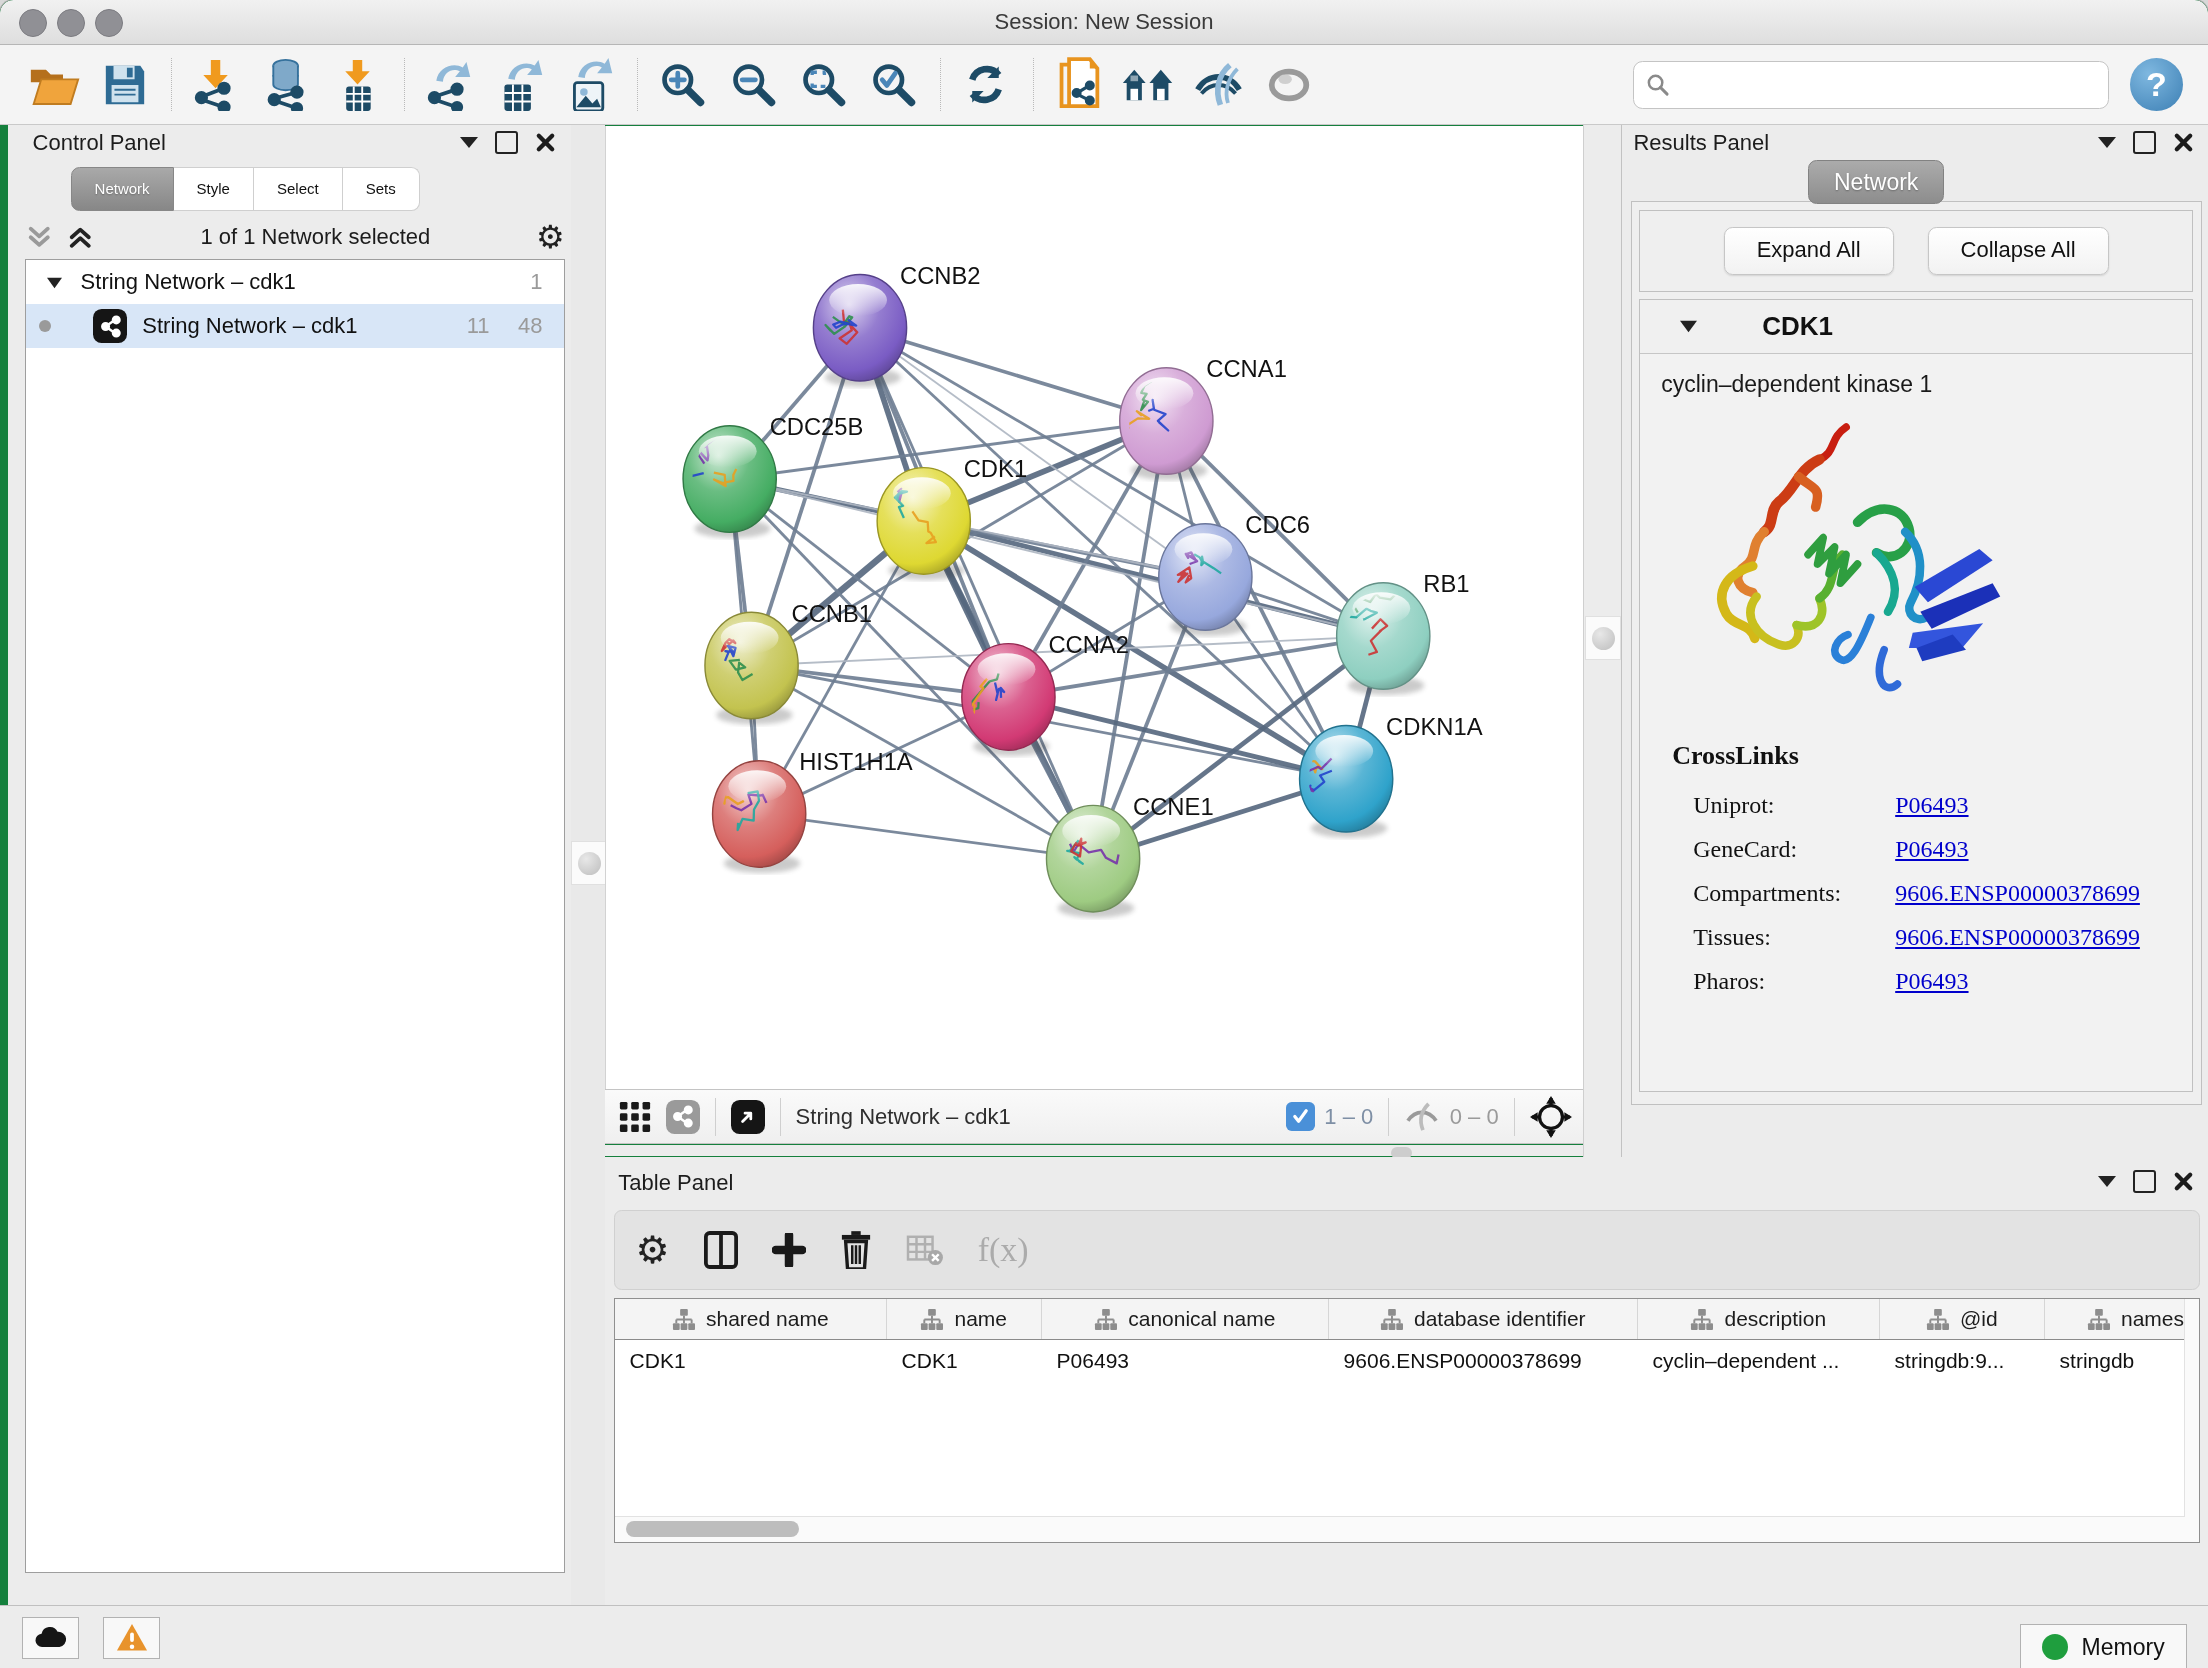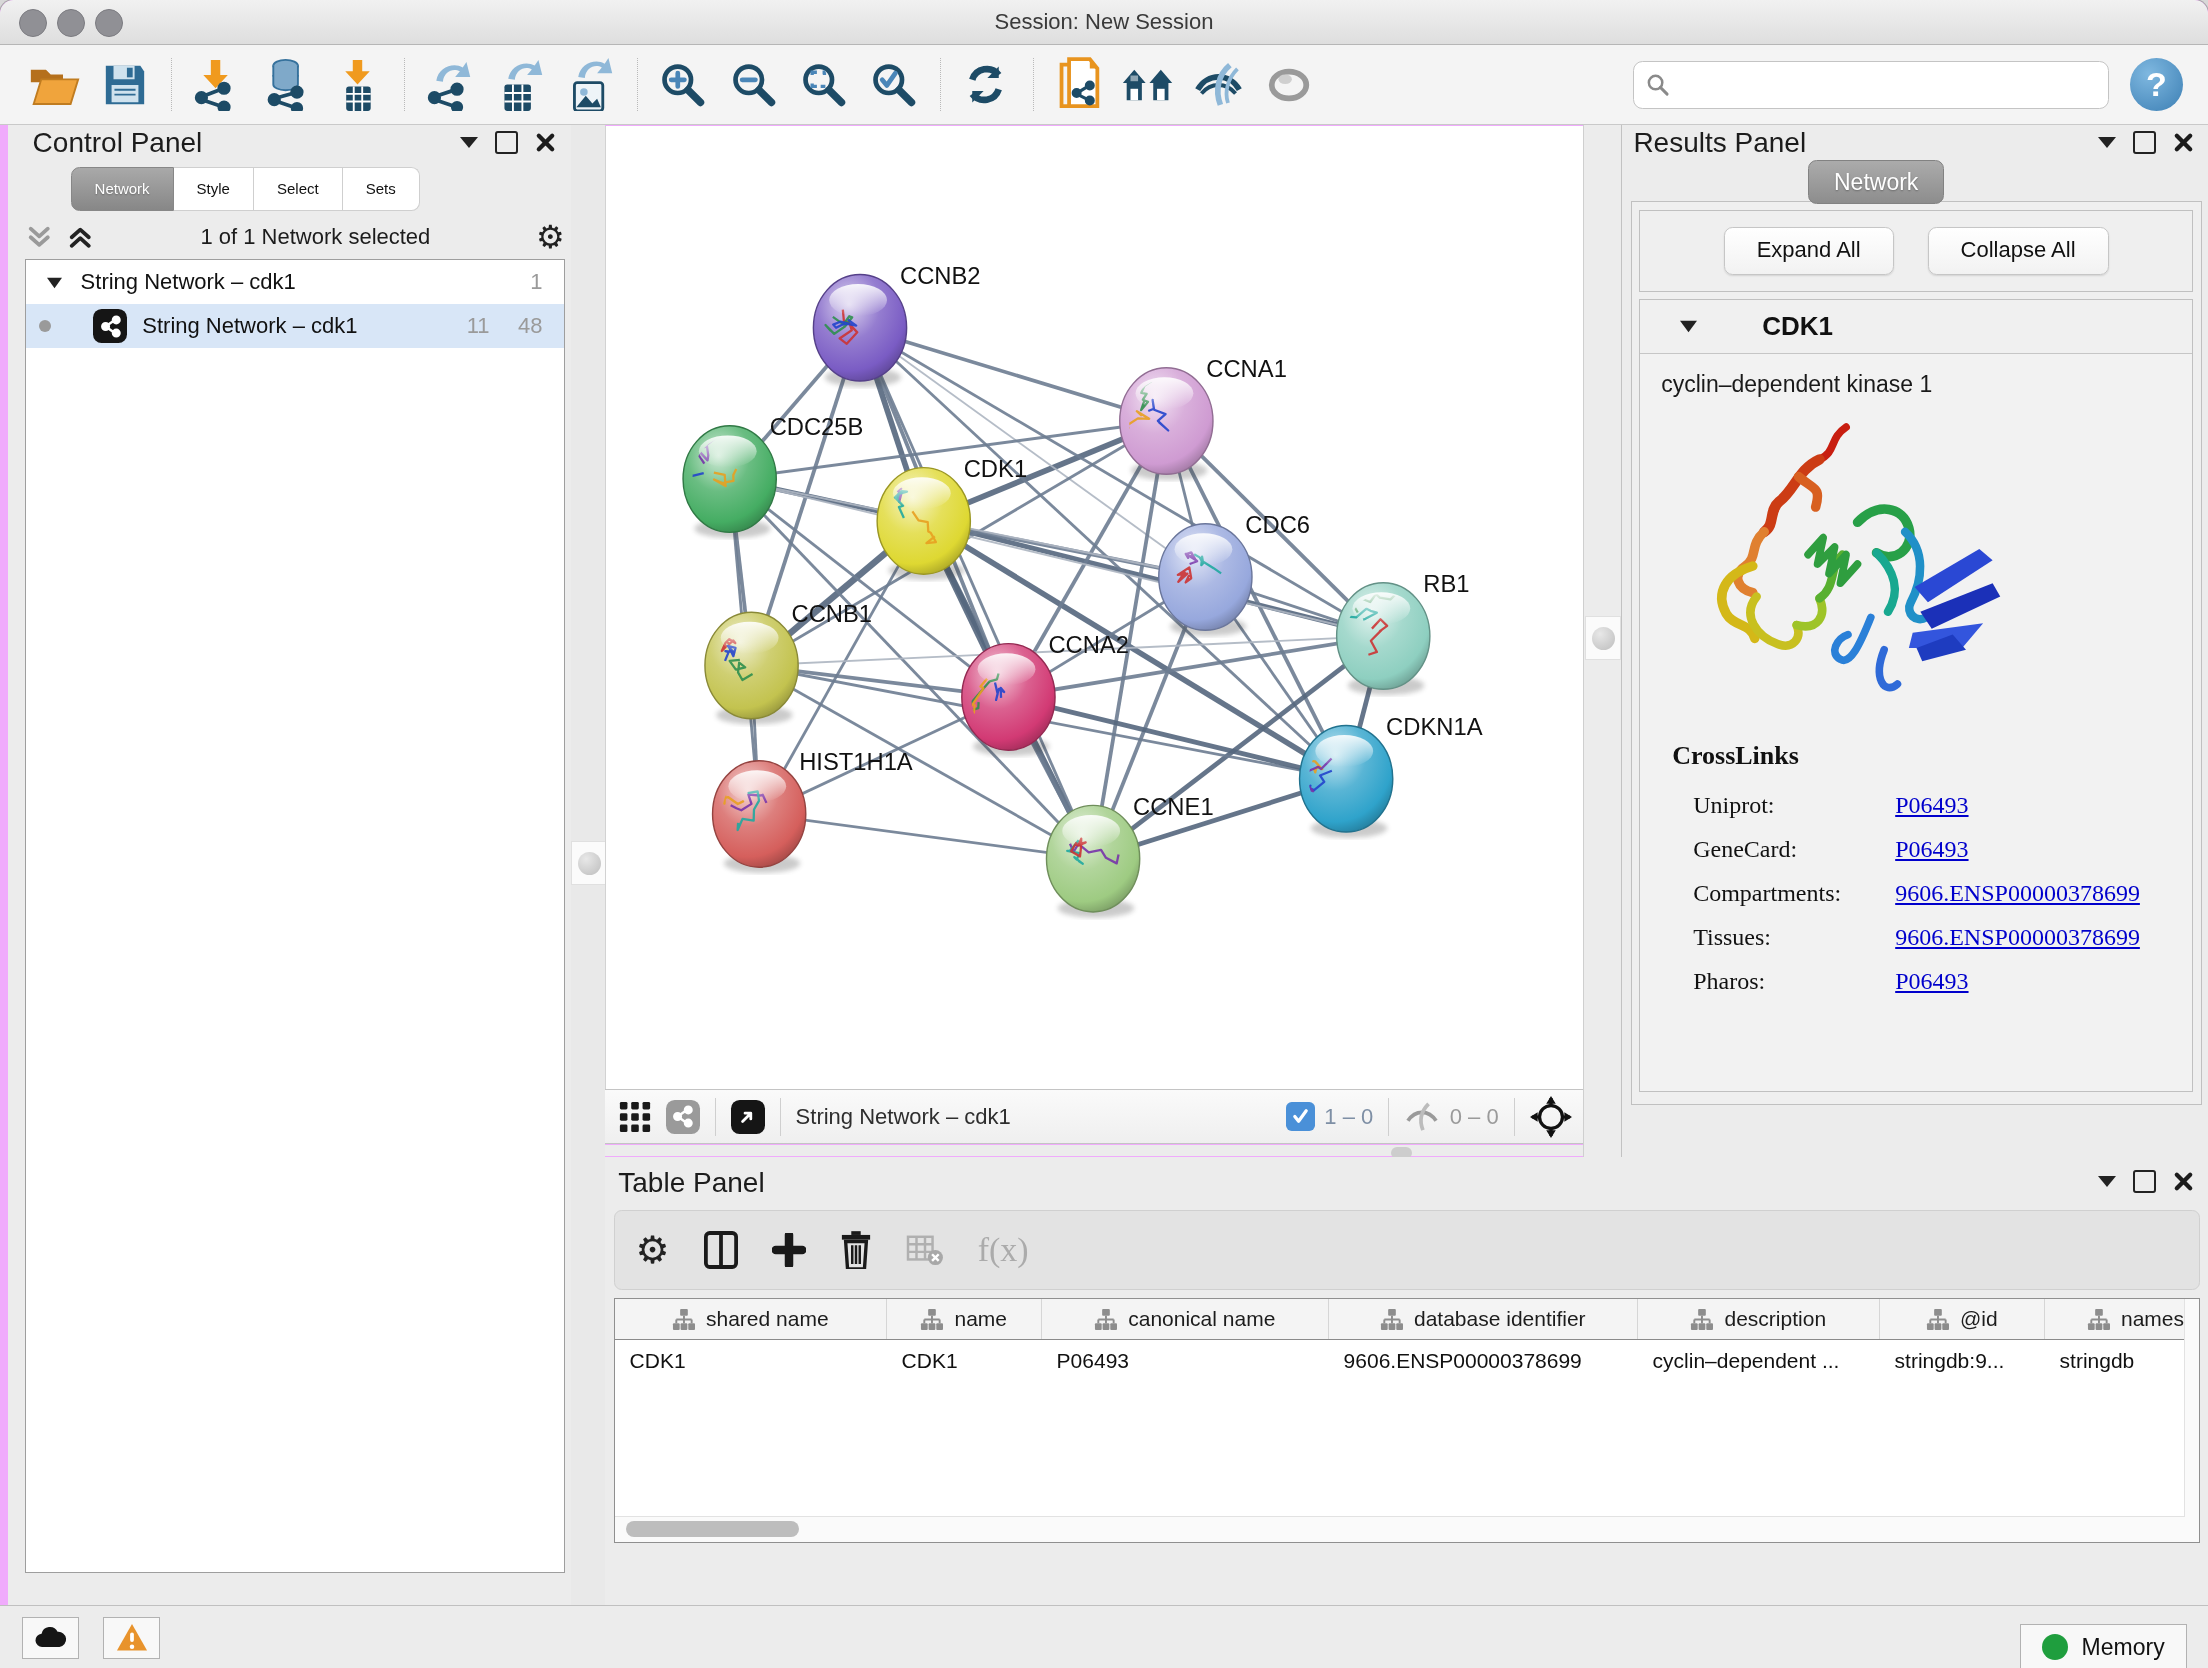--- a/index.html
+++ b/index.html
@@ -1,29 +1,29 @@
 <!DOCTYPE html>
 <html style="font-size:15px"><head>
 <meta charset="utf-8">
 <style>
   html,body{margin:0;padding:0;background:#d8d8d8;font-family:"Liberation Sans",sans-serif;}
-  .window{position:relative;width:2208px;height:1668px;background:#f0abfc;overflow:hidden;border-radius:13.3px 13.3px 0 0;box-shadow:0 0 0 1px #a8a8a8;}
+  .window{position:relative;width:2208px;height:1668px;background:#15803d;overflow:hidden;border-radius:13.3px 13.3px 0 0;box-shadow:0 0 0 1px #a8a8a8;}
   
   .titlebar{position:absolute;left:0;top:0;right:0;height:44px;background:linear-gradient(#f1f1f1,#dedede);border-bottom:1px solid #b6b6b6;border-radius:13.3px 13.3px 0 0;}
   .tl{position:absolute;top:8.6px;width:26px;height:26px;border-radius:50%;background:#909095;border:1px solid #7b7b80;}
   .title{line-height:44px;text-align:center;font-size:22px;color:#3a3a3a;}
   
   .toolbar{position:absolute;left:0;top:45px;right:0;height:80px;background:#f4f4f4;border-bottom:1.9px solid #c9c9c9;display:flex;align-items:center;padding:0 25px;box-sizing:border-box;}
   .tbtn{width:59px;height:61px;display:flex;align-items:center;justify-content:center;margin-right:11.4px;}
   .tsep{width:0;height:53px;border-left:1.9px dotted #b9b9b9;margin:0 15px 0 5.7px;}
   .searchbox{margin-left:auto;width:476px;height:48px;background:#fff;border:1.9px solid #c4c4c4;border-radius:9.5px;display:flex;align-items:center;padding:0 11.4px;box-sizing:border-box;}
   .searchbox input{border:none;outline:none;flex:1;font-size:21px;background:transparent;font-family:"Liberation Sans",sans-serif;}
   .helpbtn{width:53px;height:53px;border-radius:50%;background:radial-gradient(circle at 35% 30%,#7fb8e0,#3c7fb4);color:#fff;font-size:34px;font-weight:bold;display:flex;align-items:center;justify-content:center;margin-left:21px;cursor:default;}
   
-  .phead-title{position:absolute;left:25px;top:0;height:32px;line-height:36px;font-size:28px;color:#1c1c1c;}
+  .phead-title{position:absolute;left:25px;top:0;height:32px;line-height:36px;font-size:22px;color:#1c1c1c;}
   .phead-icons{position:absolute;right:15px;top:5.7px;display:flex;align-items:center;gap:17px;}
   .caret-down{width:0;height:0;border-left:9.5px solid transparent;border-right:9.5px solid transparent;border-top:11.4px solid #222;}
   .float-ico{width:19px;height:19px;border:2.9px solid #222;border-radius:2.9px;}
   
   .seg{display:flex;}
   .seg .tab{background:#fff;border:1px solid #cfcfcf;border-left:none;padding:0 23px;height:42px;line-height:42px;font-size:15px;color:#111;}
   .seg .tab:first-child{border-left:1px solid #cfcfcf;border-radius:8.6px 0 0 8.6px;}
   .seg .tab:last-child{border-radius:0 8.6px 8.6px 0;}
   .seg .tab.sel{background:linear-gradient(#a9a9a9,#878787);color:#fff;border-color:#878787;text-shadow:0 1px 1.9px rgba(0,0,0,.3);}
   

